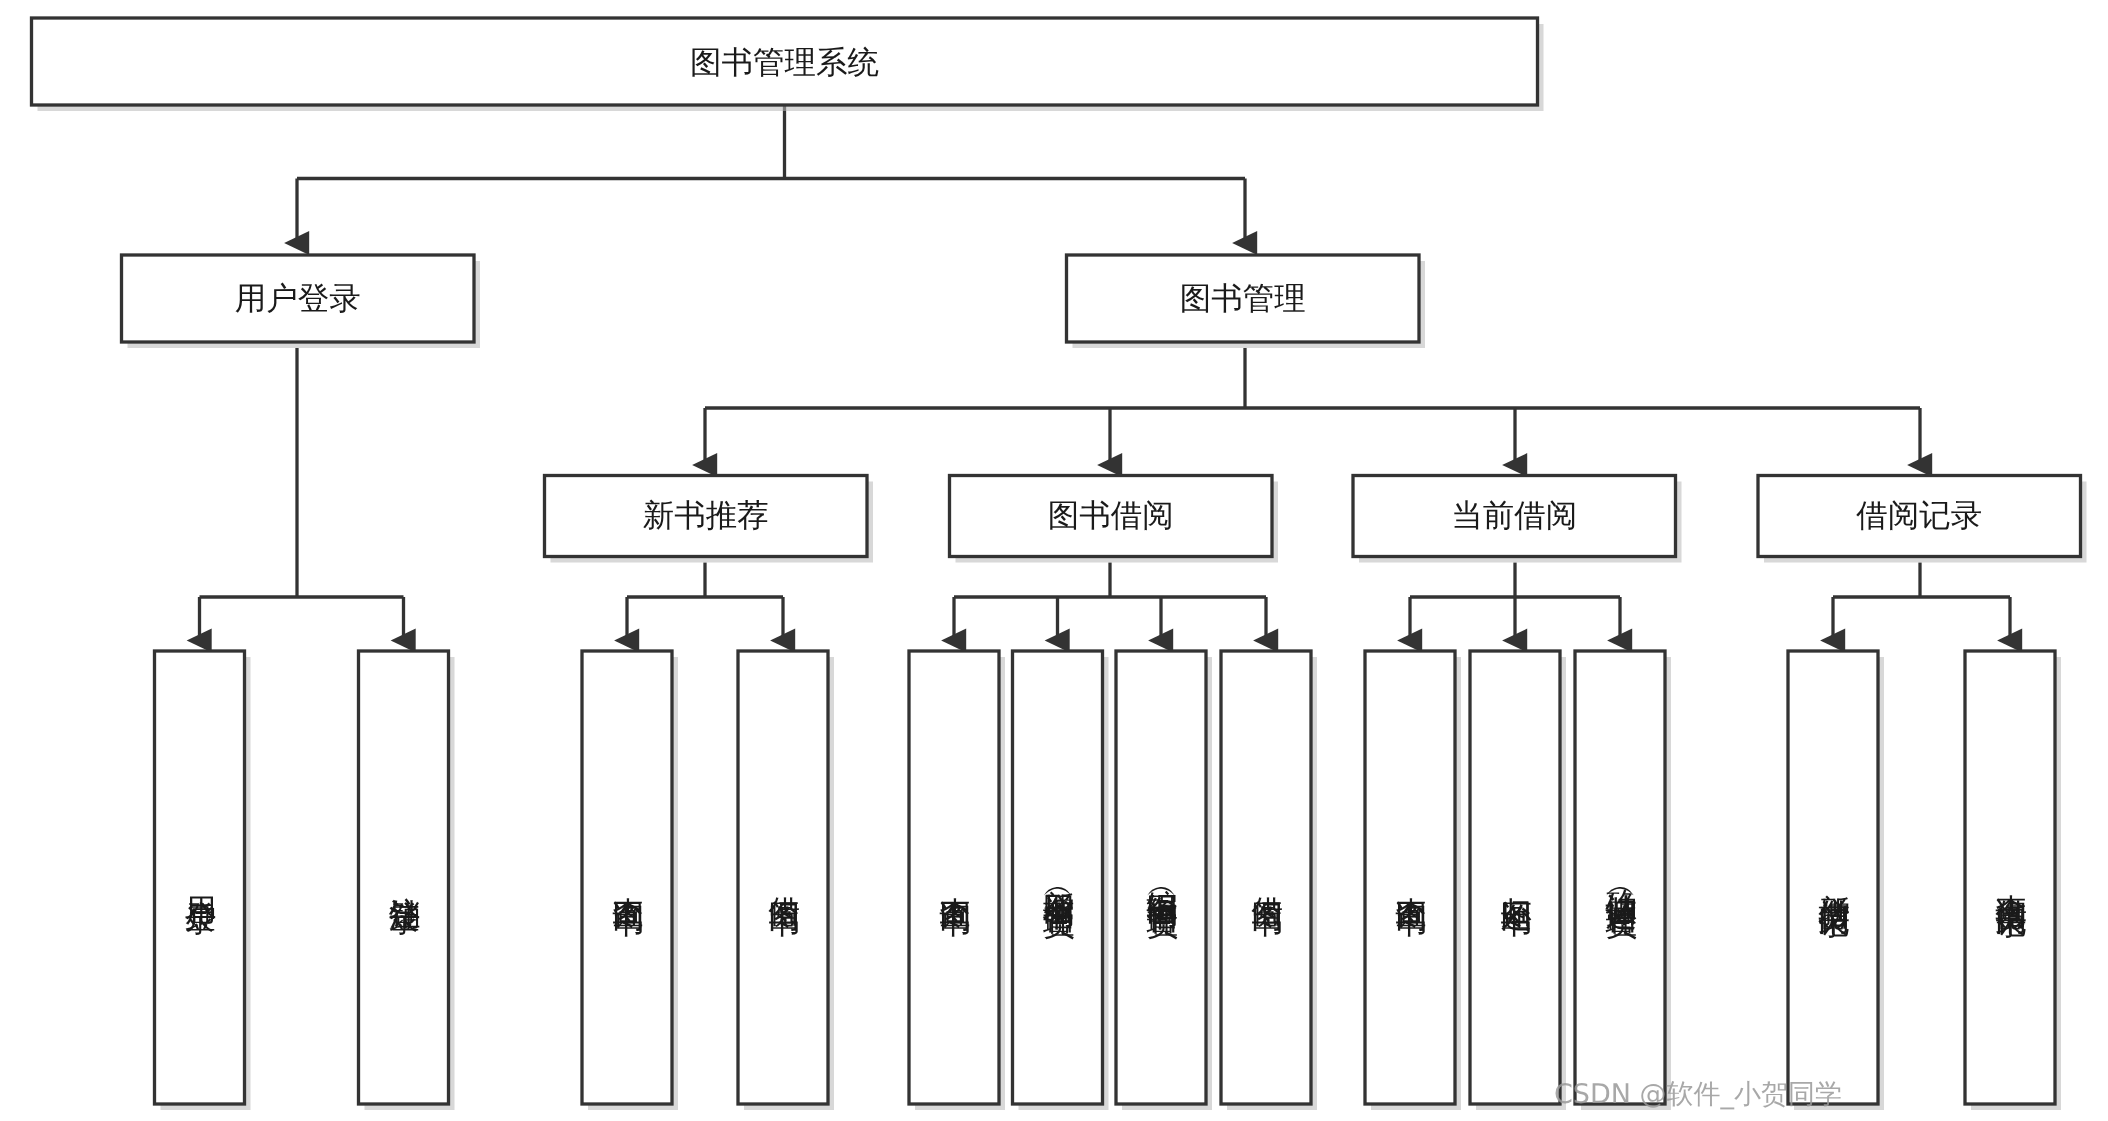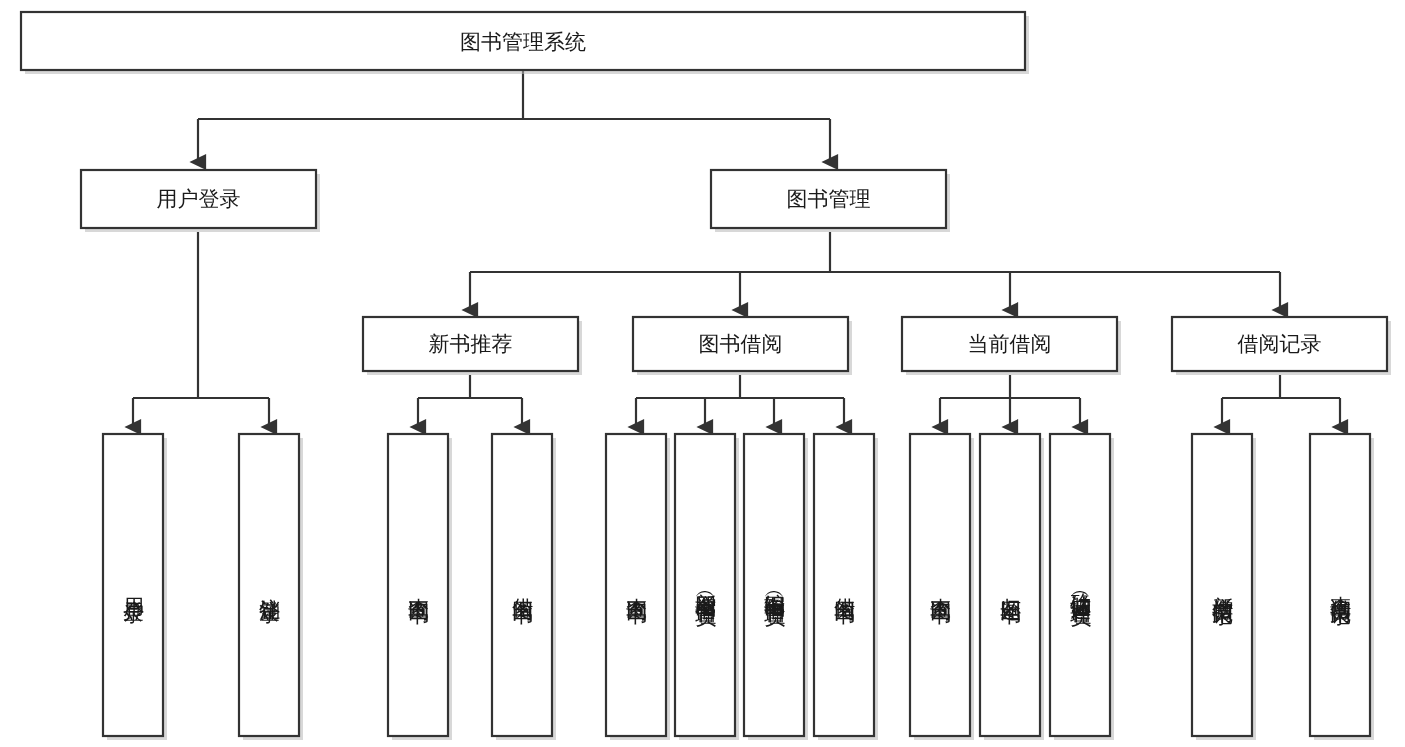--- a/index.html
+++ b/index.html
@@ -222,13 +222,14 @@
   <div class="leaf-label" style="left:606px; top:434px; width:60px; height:302px;">查询图书</div>
   <div class="leaf-label" style="left:675px; top:434px; width:60px; height:302px;">新增图书（管理员）</div>
   <div class="leaf-label" style="left:744px; top:434px; width:60px; height:302px;">编辑图书（管理员）</div>
   <div class="leaf-label" style="left:814px; top:434px; width:60px; height:302px;">借阅图书</div>
   <div class="leaf-label" style="left:910px; top:434px; width:60px; height:302px;">查询图书</div>
   <div class="leaf-label" style="left:980px; top:434px; width:60px; height:302px;">归还图书</div>
   <div class="leaf-label" style="left:1050px; top:434px; width:60px; height:302px;">确认归还（管理员）</div>
   <div class="leaf-label" style="left:1192px; top:434px; width:60px; height:302px;">新增借阅记录</div>
   <div class="leaf-label" style="left:1310px; top:434px; width:60px; height:302px;">查询借阅记录</div>
 
+  <div id="watermark">CSDN @软件_小贺同学</div>
 </div>
 
 </body></html>

